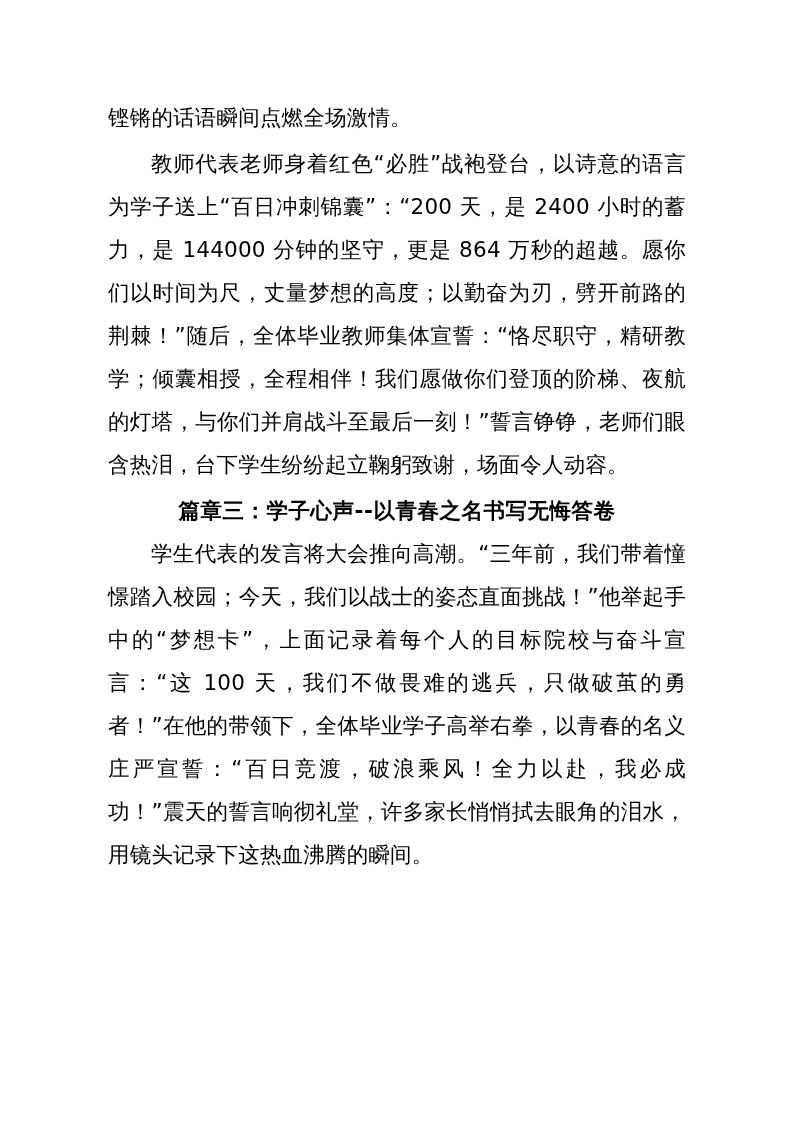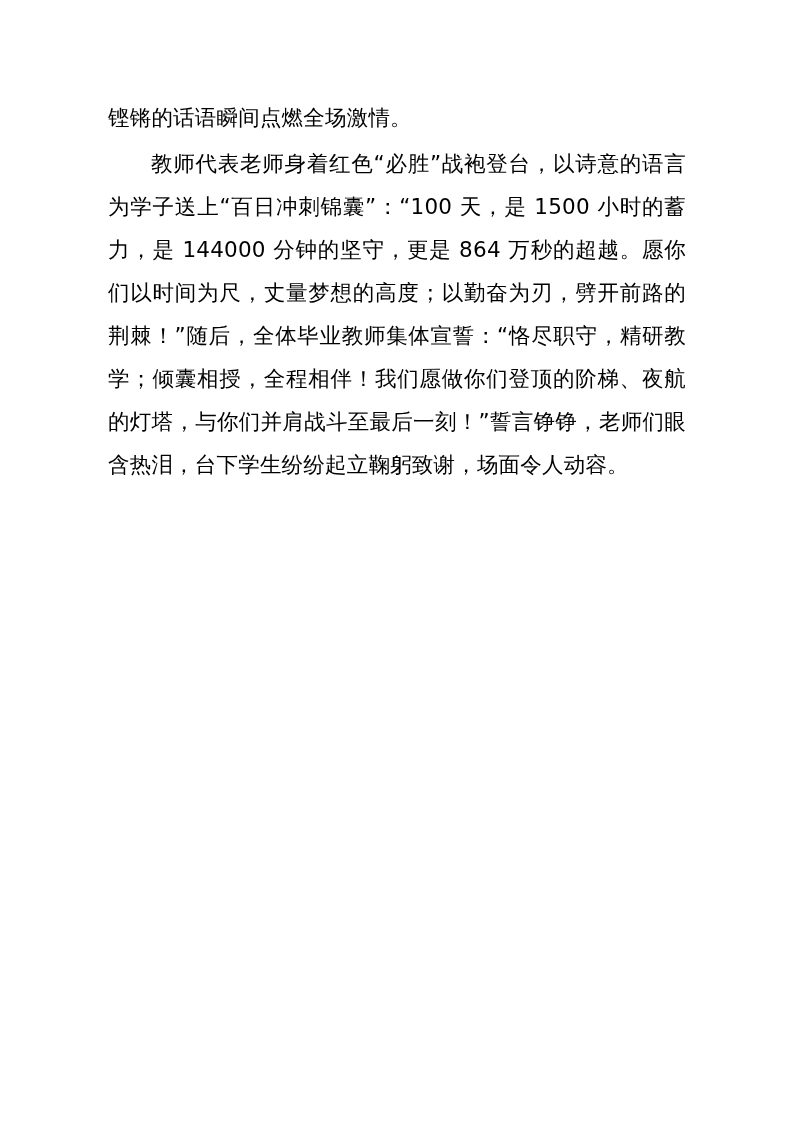--- a/index.html
+++ b/index.html
@@ -54,24 +54,26 @@
 <body>
 
 <div class="page">
   <div class="content">
 
     <p class="para">铿锵的话语瞬间点燃全场激情。</p>
 
     <div class="spacer-sm"></div>
 
 
-    <p class="para indent">教师代表老师身着红色“必胜”战袍登台，以诗意的语言为学子送上“百日冲刺锦囊”：“100 天，是 1500 小时的蓄力，是 144000 分钟的坚守，更是 864 万秒的超越。愿你们以时间为尺，丈量梦想的高度；以勤奋为刃，劈开前路的荆棘！”随后，全体毕业教师集体宣誓：“恪尽职守，精研教学；倾囊相授，全程相伴！我们愿做你们登顶的阶梯、夜航的灯塔，与你们并肩战斗至最后一刻！”誓言铮铮，老师们眼含热泪，台下学生纷纷起立鞠躬致谢，场面令人动容。</p>
+    <p class="para indent">教师代表老师身着红色“必胜”战袍登台，以诗意的语言为学子送上“百日冲刺锦囊”：“200 天，是 2400 小时的蓄力，是 144000 分钟的坚守，更是 864 万秒的超越。愿你们以时间为尺，丈量梦想的高度；以勤奋为刃，劈开前路的荆棘！”随后，全体毕业教师集体宣誓：“恪尽职守，精研教学；倾囊相授，全程相伴！我们愿做你们登顶的阶梯、夜航的灯塔，与你们并肩战斗至最后一刻！”誓言铮铮，老师们眼含热泪，台下学生纷纷起立鞠躬致谢，场面令人动容。</p>
 
     <div class="spacer-sm"></div>
 
+    <h2 class="heading">篇章三：学子心声--以青春之名书写无悔答卷</h2>
 
+    <p class="para indent">学生代表的发言将大会推向高潮。“三年前，我们带着憧憬踏入校园；今天，我们以战士的姿态直面挑战！”他举起手中的“梦想卡”，上面记录着每个人的目标院校与奋斗宣言：“这 100 天，我们不做畏难的逃兵，只做破茧的勇者！”在他的带领下，全体毕业学子高举右拳，以青春的名义庄严宣誓：“百日竞渡，破浪乘风！全力以赴，我必成功！”震天的誓言响彻礼堂，许多家长悄悄拭去眼角的泪水，用镜头记录下这热血沸腾的瞬间。</p>
 
     <div class="spacer-sm"></div>
 
 
 
   </div>
 </div>
 
 </body></html>

